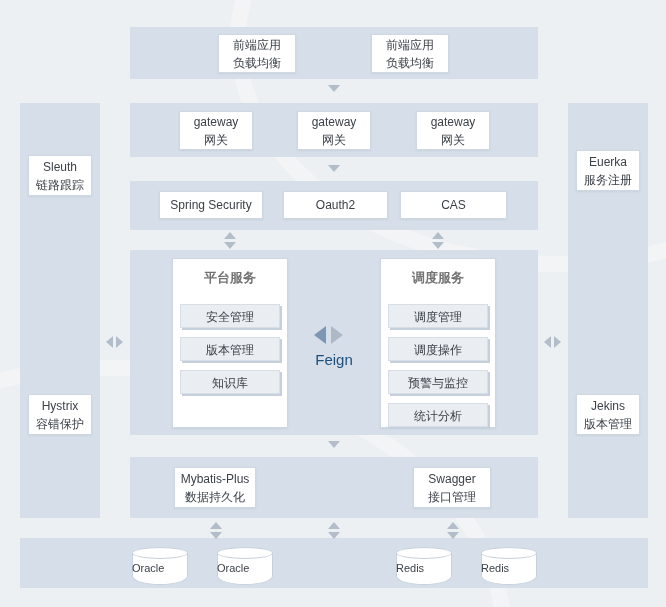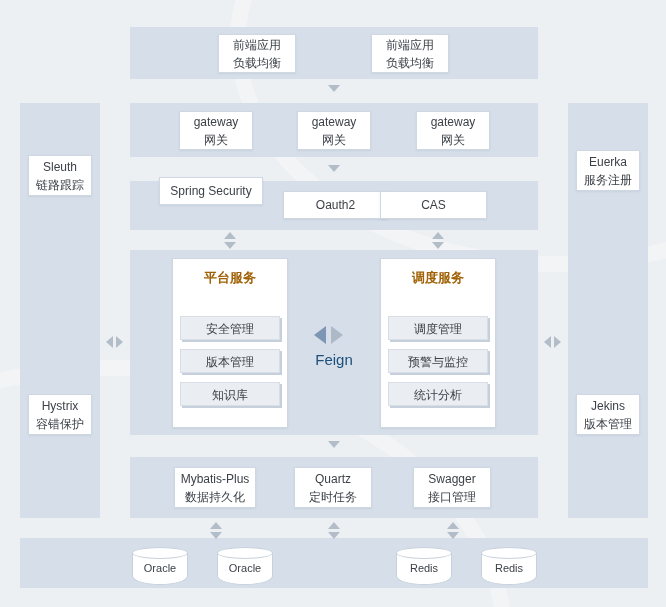--- a/index.html
+++ b/index.html
@@ -17,21 +17,21 @@
     position:absolute; background:#ffffff; border:1px solid #cfd8e2;
     box-sizing:border-box; box-shadow:0 1px 2px rgba(80,100,130,.10);
     display:flex; flex-direction:column; align-items:center; justify-content:center;
     font-size:12px; line-height:1.5; text-align:center;
   }
   .panel {
     position:absolute; background:#ffffff; border:1px solid #cdd6e1;
     box-sizing:border-box; box-shadow:0 1px 2px rgba(80,100,130,.10);
     display:flex; flex-direction:column; align-items:center; padding-top:10px; gap:9px;
   }
-  .panel-title { font-size:13px; font-weight:bold; color:#a16207; margin-bottom:20px; }
+  .panel-title { font-size:13px; font-weight:bold; color:#737373; margin-bottom:8px; }
   .pitem {
     width:100px; height:24px; line-height:24px; text-align:center;
     background:#eaeef2; border:1px solid #d8dee6; box-sizing:border-box;
     box-shadow:2px 2px 0 #c6d0dc; font-size:12px; color:#3c4148;
   }
   .feign-label { position:absolute; text-align:center; font-size:15px; font-weight:normal; color:#1d4f7c; }
   .tri { width:0; height:0; }
   .arr-down { position:absolute; width:0; height:0;
     border-left:6px solid transparent; border-right:6px solid transparent; border-top:7px solid #b3bdc9; }
   .arr-vpair { position:absolute; display:flex; flex-direction:column; align-items:center; gap:3px; }
@@ -42,21 +42,21 @@
   .tri-rt { border-top:6px solid transparent; border-bottom:6px solid transparent; border-left:7px solid #b3bdc9; }
   .feign-arrows { position:absolute; display:flex; flex-direction:row; align-items:center; gap:5px; }
   .ftri-lf { width:0; height:0; border-top:9px solid transparent; border-bottom:9px solid transparent; border-right:12px solid #7d96b3; }
   .ftri-rt { width:0; height:0; border-top:9px solid transparent; border-bottom:9px solid transparent; border-left:12px solid #aeb9c8; }
   .db { position:absolute; width:56px; height:38px; }
   .db-top { position:absolute; left:0; top:0; width:100%; height:12px; background:#fff;
     border:1px solid #c7d1dc; border-radius:50%; box-sizing:border-box; z-index:2; }
   .db-body { position:absolute; left:0; top:6px; width:100%; height:32px; background:#fff;
     border:1px solid #c7d1dc; border-top:none; box-sizing:border-box;
     border-radius:0 0 28px 28px / 0 0 9px 9px; z-index:1; }
-  .db-label { position:absolute; left:0; top:15px; width:100%; text-align:center; font-size:11px; color:#3c4148; z-index:3; }
+  .db-label { position:absolute; left:0; top:15px; width:100%; font-size:11px; color:#3c4148; z-index:3; }
 </style>
 </head>
 <body>
 
 <div class="stage">
 
   <div class="wave w1"></div>
   <div class="wave w2"></div>
 
   <div class="band" style="left:20px;top:103px;width:80px;height:415px"></div>
@@ -118,58 +118,55 @@
   </div>
   <div class="wbox" style="left:297px;top:111px;width:74px;height:39px">
     <span>gateway</span>
     <span>网关</span>
   </div>
   <div class="wbox" style="left:416px;top:111px;width:74px;height:39px">
     <span>gateway</span>
     <span>网关</span>
   </div>
 
-  <div class="wbox" style="left:159px;top:177px;width:104px;height:28px">
+  <div class="wbox" style="left:159px;top:191px;width:104px;height:28px">
     <span>Spring Security</span>
   </div>
   <div class="wbox" style="left:283px;top:191px;width:105px;height:28px">
     <span>Oauth2</span>
   </div>
-  <div class="wbox" style="left:380px;top:191px;width:107px;height:28px">
+  <div class="wbox" style="left:400px;top:191px;width:107px;height:28px">
     <span>CAS</span>
   </div>
 
   <div class="panel" style="left:172px;top:258px;width:116px;height:170px">
     <div class="panel-title">平台服务</div>
     <div class="pitem">安全管理</div>
     <div class="pitem">版本管理</div>
     <div class="pitem">知识库</div>
   </div>
 
   <div class="panel" style="left:380px;top:258px;width:116px;height:170px">
     <div class="panel-title">调度服务</div>
     <div class="pitem">调度管理</div>
+    <div class="pitem">调度操作</div>
     <div class="pitem">预警与监控</div>
     <div class="pitem">统计分析</div>
   </div>
 
   <div class="feign-arrows" style="left:314px;top:326px">
     <div class="ftri-lf"></div>
     <div class="ftri-rt"></div>
   </div>
   <div class="feign-label" style="left:130px;top:351px;width:408px">Feign</div>
 
   <div class="wbox" style="left:174px;top:467px;width:82px;height:41px">
     <span>Mybatis-Plus</span>
     <span>数据持久化</span>
   </div>
-  <div class="wbox" style="left:294px;top:467px;width:78px;height:41px">
-    <span>Quartz</span>
-    <span>定时任务</span>
-  </div>
   <div class="wbox" style="left:413px;top:467px;width:78px;height:41px">
     <span>Swagger</span>
     <span>接口管理</span>
   </div>
 
   <div class="wbox" style="left:28px;top:155px;width:64px;height:41px">
     <span>Sleuth</span>
     <span>链路跟踪</span>
   </div>
   <div class="wbox" style="left:28px;top:394px;width:64px;height:41px">

